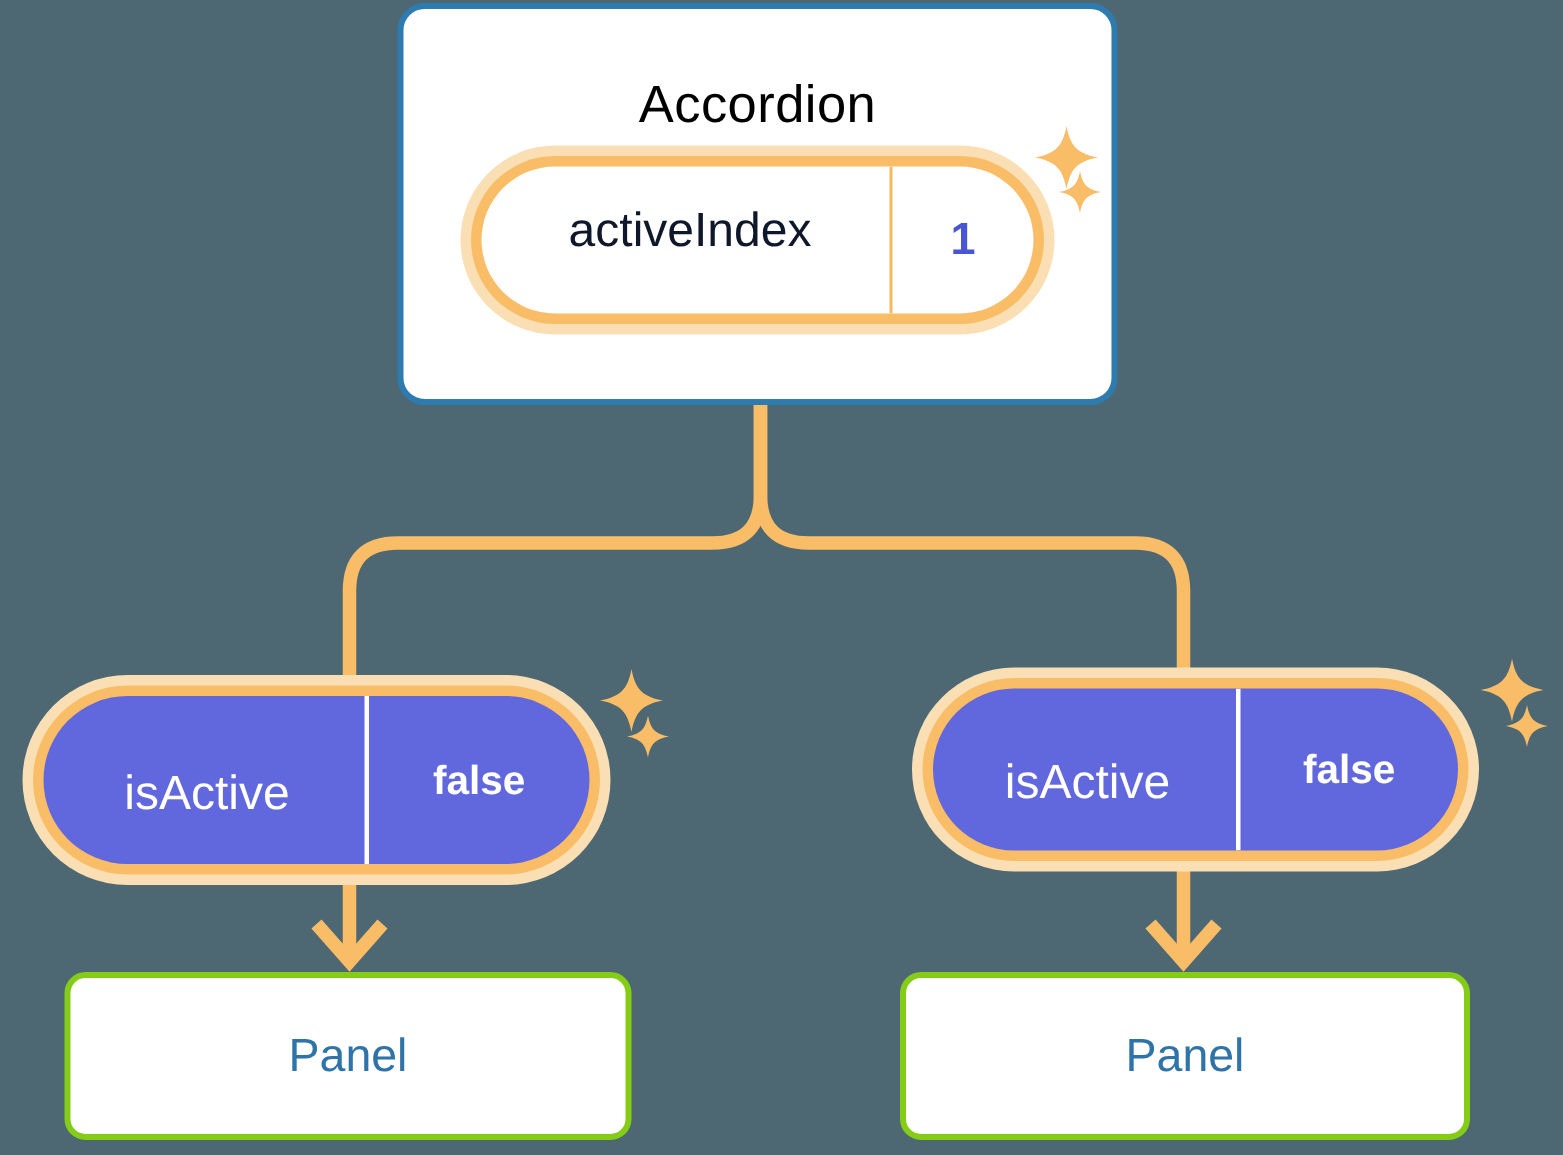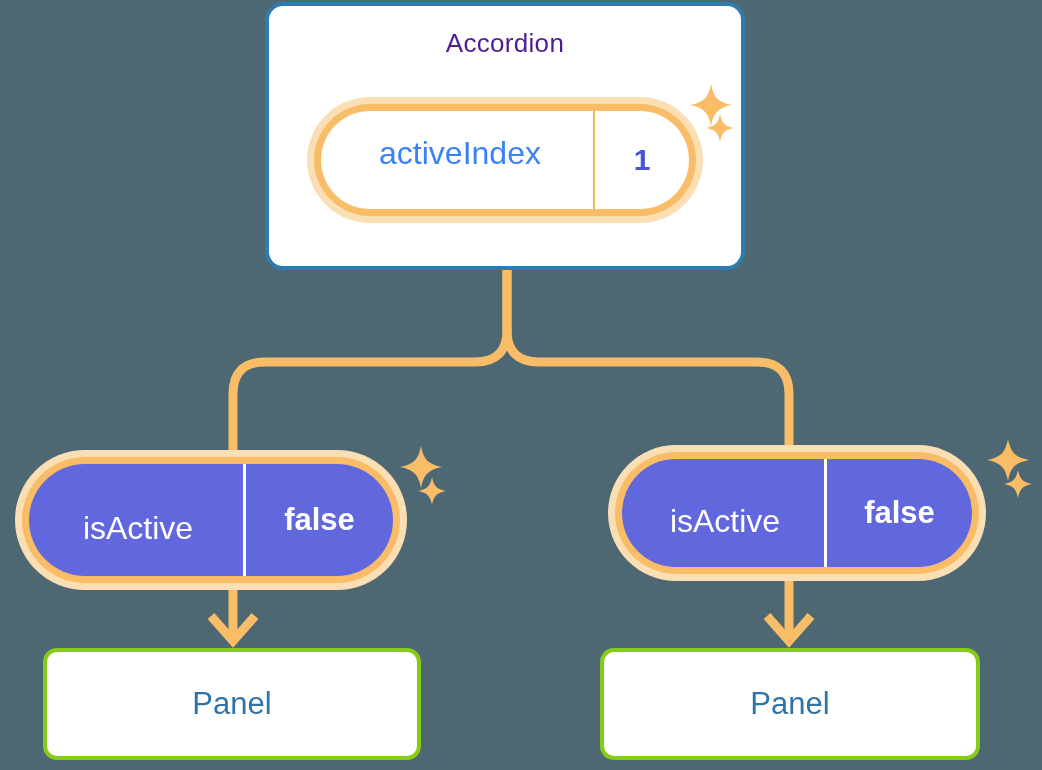--- a/index.html
+++ b/index.html
@@ -39,25 +39,25 @@
     height: 268px;
     background: #ffffff;
     border: 4px solid #2e7bb0;
     border-radius: 18px;
     box-sizing: border-box;
     z-index: 3;
   }
   .parent-title {
     position: absolute;
     left: 0;
-    top: 22px;
+    top: 44px;
     width: 100%;
     text-align: center;
-    color: #4c1d95;
-    font-size: 26px;
+    color: #000000;
+    font-size: 35px;
     letter-spacing: 0.3px;
   }
 
   
   .pill {
     position: absolute;
     display: flex;
     align-items: stretch;
     border-radius: 999px;
     box-sizing: border-box;
@@ -101,21 +101,21 @@
   .pill .cell-val {
     flex: 0 0 auto;
     font-weight: bold;
   }
 
   
   .pill-light .inner {
     background: #ffffff;
   }
   .pill-light .cell-key {
-    color: #3b82f6;
+    color: #0f172a;
     font-size: 32px;
     padding: 0 24px 13px 30px;
   }
   .pill-light .cell-val {
     color: #4a55d6;
     font-size: 30px;
     width: 96px;
     border-left: 2px solid #f3b95f;
   }
 
@@ -123,21 +123,21 @@
   .pill-solid .inner {
     background: #6167dd;
   }
   .pill-solid .cell-key {
     color: #ffffff;
     font-size: 32px;
     padding: 16px 22px 0 26px;
   }
   .pill-solid .cell-val {
     color: #ffffff;
-    font-size: 31px;
+    font-size: 27px;
     border-left: 3px solid #ffffff;
   }
 
   
   #pill-active-index {
     left: 307px;
     top: 97px;
     width: 396px;
     height: 126px;
   }

